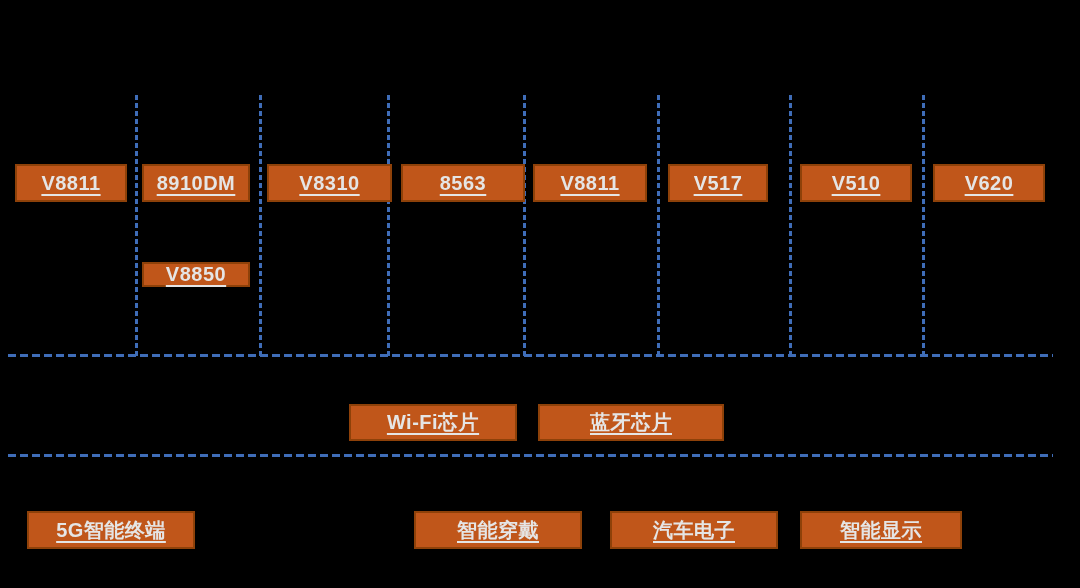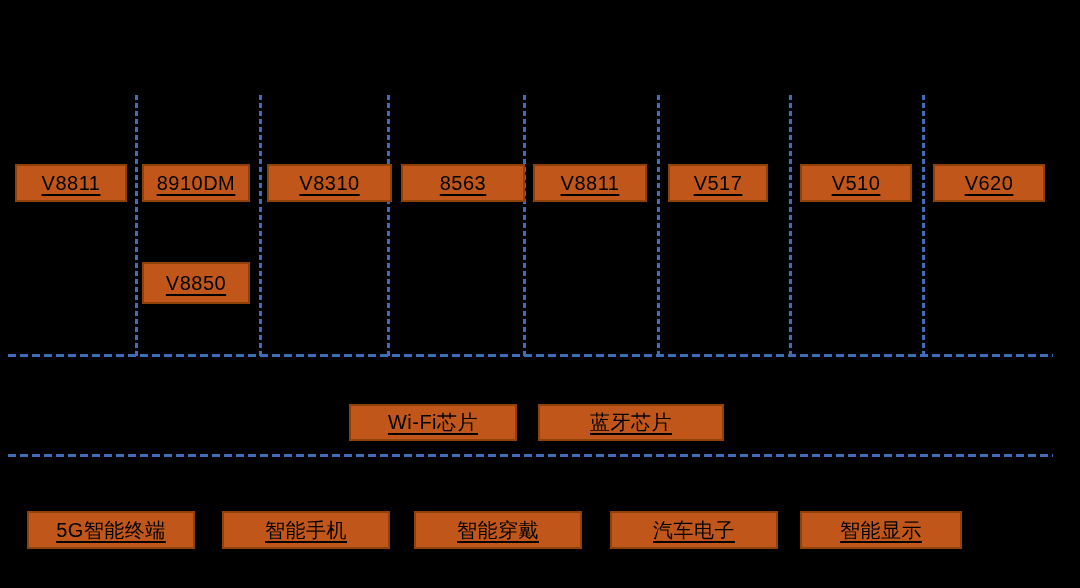--- a/index.html
+++ b/index.html
@@ -23,22 +23,22 @@
     background:repeating-linear-gradient(to right,#3f6db8 0 8px,rgba(0,0,0,0) 8px 12px);
   }
   
   .node{
     position:absolute;
     height:38px;
     background:#c0561a;
     border:2px solid #8e4109;
     box-sizing:border-box;
     display:flex;align-items:center;justify-content:center;
-    color:#000000;
-    font-weight:normal;
+    color:#e5e5e5;
+    font-weight:bold;
     font-size:20px;
     letter-spacing:0.5px;
     text-decoration:underline;
     text-decoration-thickness:2px;
     text-underline-offset:4px;
     white-space:nowrap;
   }
 </style>
 </head>
 <body>
@@ -58,24 +58,23 @@
 
   <div class="node" style="left:15px;  top:164px; width:112px">V8811</div>
   <div class="node" style="left:142px; top:164px; width:108px">8910DM</div>
   <div class="node" style="left:267px; top:164px; width:125px">V8310</div>
   <div class="node" style="left:401px; top:164px; width:124px">8563</div>
   <div class="node" style="left:533px; top:164px; width:114px">V8811</div>
   <div class="node" style="left:668px; top:164px; width:100px">V517</div>
   <div class="node" style="left:800px; top:164px; width:112px">V510</div>
   <div class="node" style="left:933px; top:164px; width:112px">V620</div>
 
-  <div class="node" style="left:142px; top:262px; width:108px; height:42px">V8850</div>
+  <div class="node" style="left:142px; top:262px; width:108px; height:25px">V8850</div>
 
   <div class="node" style="left:349px; top:404px; width:168px; height:37px">Wi-Fi芯片</div>
   <div class="node" style="left:538px; top:404px; width:186px; height:37px">蓝牙芯片</div>
 
   <div class="node" style="left:27px;  top:511px; width:168px">5G智能终端</div>
-  <div class="node" style="left:222px; top:511px; width:168px">智能手机</div>
   <div class="node" style="left:414px; top:511px; width:168px">智能穿戴</div>
   <div class="node" style="left:610px; top:511px; width:168px">汽车电子</div>
   <div class="node" style="left:800px; top:511px; width:162px">智能显示</div>
 
 </div>
 
 </body></html>

